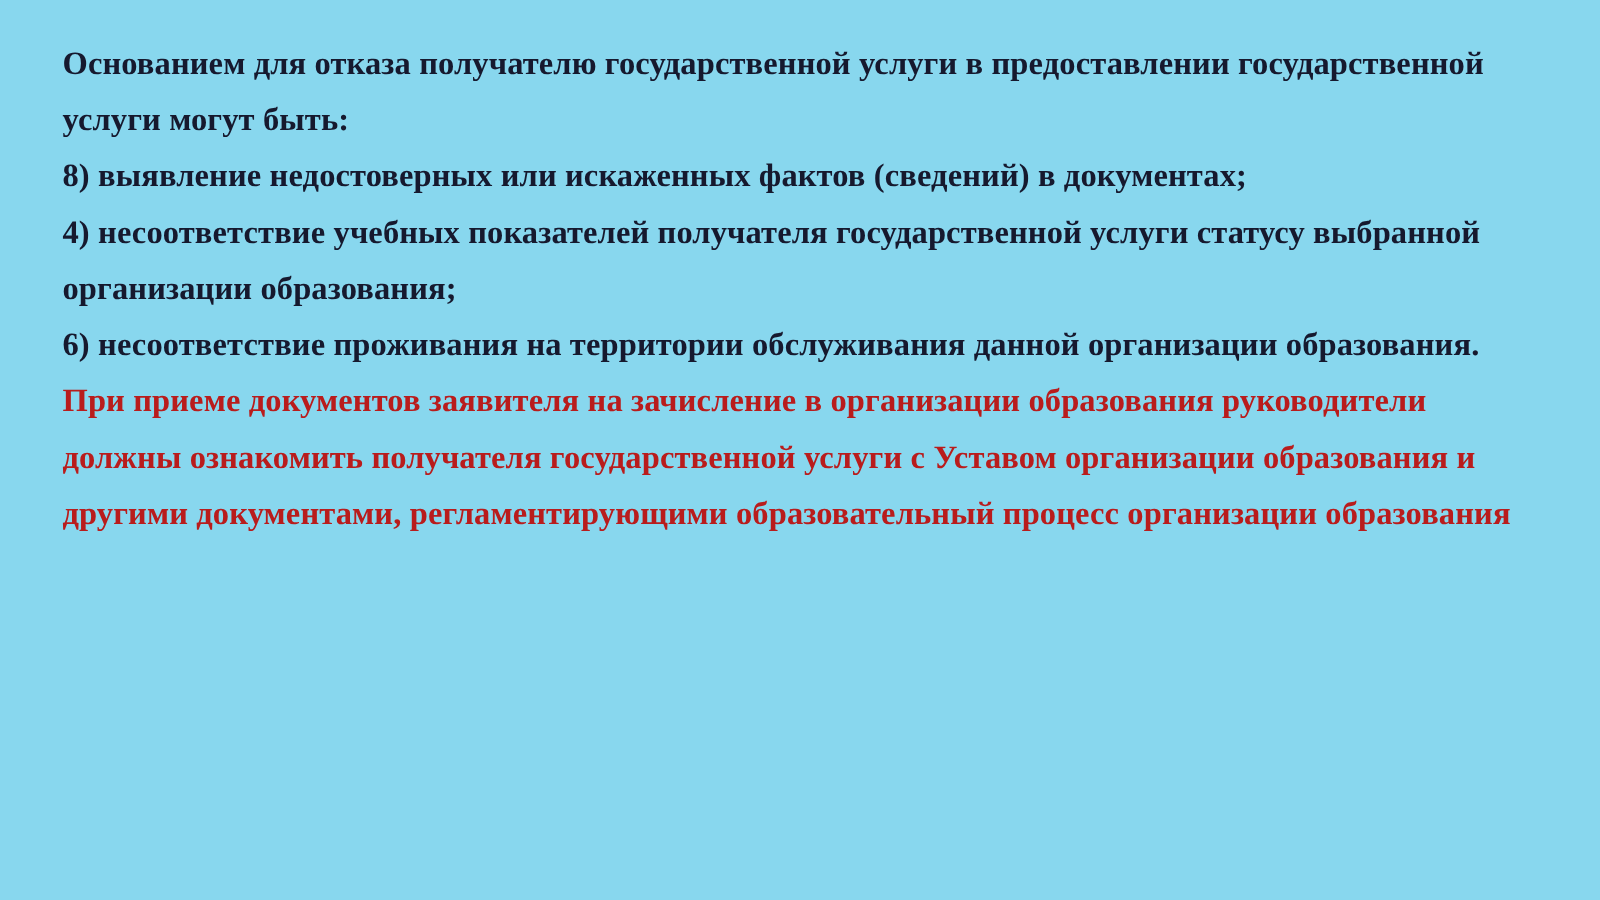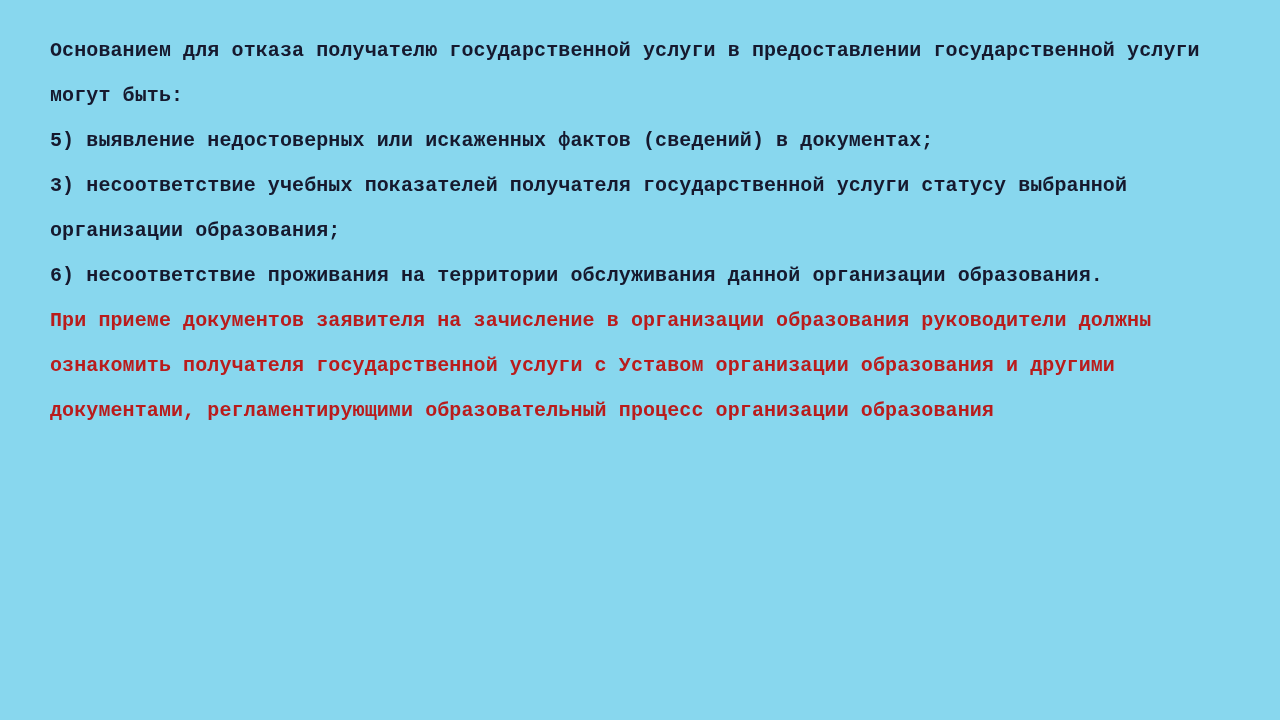--- a/index.html
+++ b/index.html
@@ -16,31 +16,31 @@
   #slide {
     position: relative;
     width: 1280px;
     height: 720px;
     background: #88d7ee;
     box-sizing: border-box;
     padding: 28px 62px 0 50px;
   }
   .para {
     color: #16192e;
-    font-family: Liberation Mono, monospace;
+    font-family: Liberation Serif, serif;
     font-weight: bold;
-    font-size: 20px;
+    font-size: 26px;
     line-height: 45px;
     margin: 0;
     text-align: left;
     letter-spacing: 0.1px;
   }
 </style>
 </head>
 <body style="background: rgb(136, 215, 238);">
 
 <div id="slide" style="background: rgb(136, 215, 238);">
   <p class="para" style="color: rgb(22, 25, 46);">Основанием для отказа получателю государственной услуги в предоставлении государственной услуги могут быть:</p>
-  <p class="para" style="color: rgb(22, 25, 46);">5) выявление недостоверных или искаженных фактов (сведений) в документах;</p>
-  <p class="para" style="color: rgb(22, 25, 46);">3) несоответствие учебных показателей получателя государственной услуги статусу выбранной организации образования;</p>
+  <p class="para" style="color: rgb(22, 25, 46);">8) выявление недостоверных или искаженных фактов (сведений) в документах;</p>
+  <p class="para" style="color: rgb(22, 25, 46);">4) несоответствие учебных показателей получателя государственной услуги статусу выбранной организации образования;</p>
   <p class="para" style="color: rgb(22, 25, 46);">6) несоответствие проживания на территории обслуживания данной организации образования.</p>
   <p class="para" style="color: #b91c1c;">При приеме документов заявителя на зачисление  в организации   образования руководители должны ознакомить получателя государственной услуги с Уставом организации образования и другими  документами, регламентирующими   образовательный процесс организации образования</p>
 </div>
 
 </body></html>

